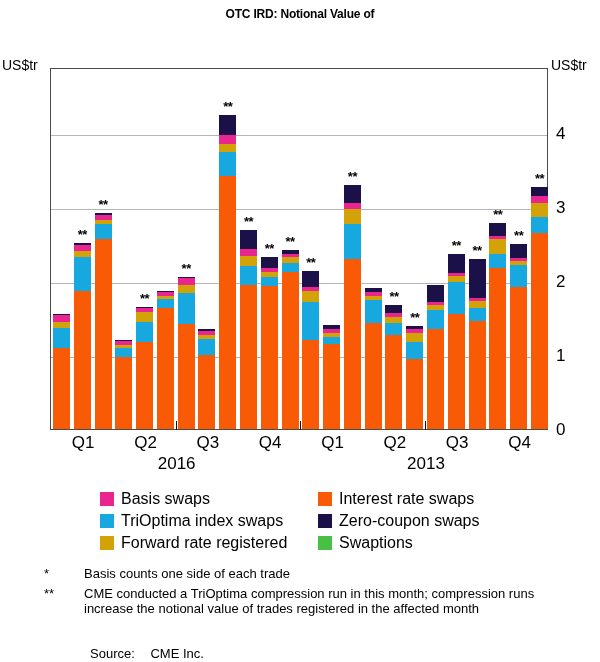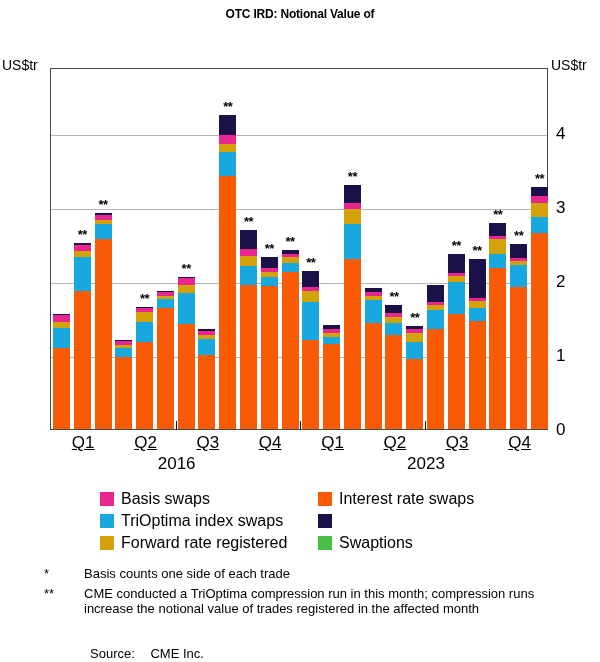--- a/index.html
+++ b/index.html
@@ -59,21 +59,21 @@
     text-align:center;white-space:nowrap;
     letter-spacing:-0.5px;
   }
 
   
   .xtick{
     position:absolute;bottom:-1px;width:1px;height:9px;background:#111;
   }
   .qlabel{
     position:absolute;top:434px;font-size:17px;line-height:18px;
-    text-align:center;width:60px;text-decoration:underline;
+    text-align:center;width:60px;
   }
   .ylabel-year{
     position:absolute;top:455px;font-size:17px;line-height:18px;
     text-align:center;width:80px;
   }
 
   
   #legend{
     position:absolute;left:100px;top:488px;width:420px;
     display:grid;
@@ -314,38 +314,39 @@
   <div id="xlabels">
       <div class="qlabel" style="left: 53.17px;">Q1</div>
       <div class="qlabel" style="left: 115.51px;">Q2</div>
       <div class="qlabel" style="left: 177.85px;">Q3</div>
       <div class="qlabel" style="left: 240.19px;">Q4</div>
       <div class="qlabel" style="left: 302.53px;">Q1</div>
       <div class="qlabel" style="left: 364.87px;">Q2</div>
       <div class="qlabel" style="left: 427.21px;">Q3</div>
       <div class="qlabel" style="left: 489.55px;">Q4</div>
       <div class="ylabel-year" style="left: 136.68px;">2016</div>
-      <div class="ylabel-year" style="left: 386.04px;">2023</div>
+      <div class="ylabel-year" style="left: 386.04px;">2013</div>
     </div>
 
   <div id="legend">
       <div class="legitem">
         <span class="swatch" style="background: rgb(233, 38, 143);"></span>
         <span class="legtext">Basis swaps</span>
       </div>
       <div class="legitem">
         <span class="swatch" style="background: rgb(249, 90, 5);"></span>
         <span class="legtext">Interest rate swaps</span>
       </div>
       <div class="legitem">
         <span class="swatch" style="background: rgb(24, 168, 224);"></span>
         <span class="legtext">TriOptima index swaps</span>
       </div>
       <div class="legitem">
         <span class="swatch" style="background: rgb(27, 16, 72);"></span>
+        <span class="legtext">Zero-coupon swaps</span>
       </div>
       <div class="legitem">
         <span class="swatch" style="background: rgb(211, 162, 6);"></span>
         <span class="legtext">Forward rate registered</span>
       </div>
       <div class="legitem">
         <span class="swatch" style="background: rgb(73, 191, 69);"></span>
         <span class="legtext">Swaptions</span>
       </div>
     </div>

